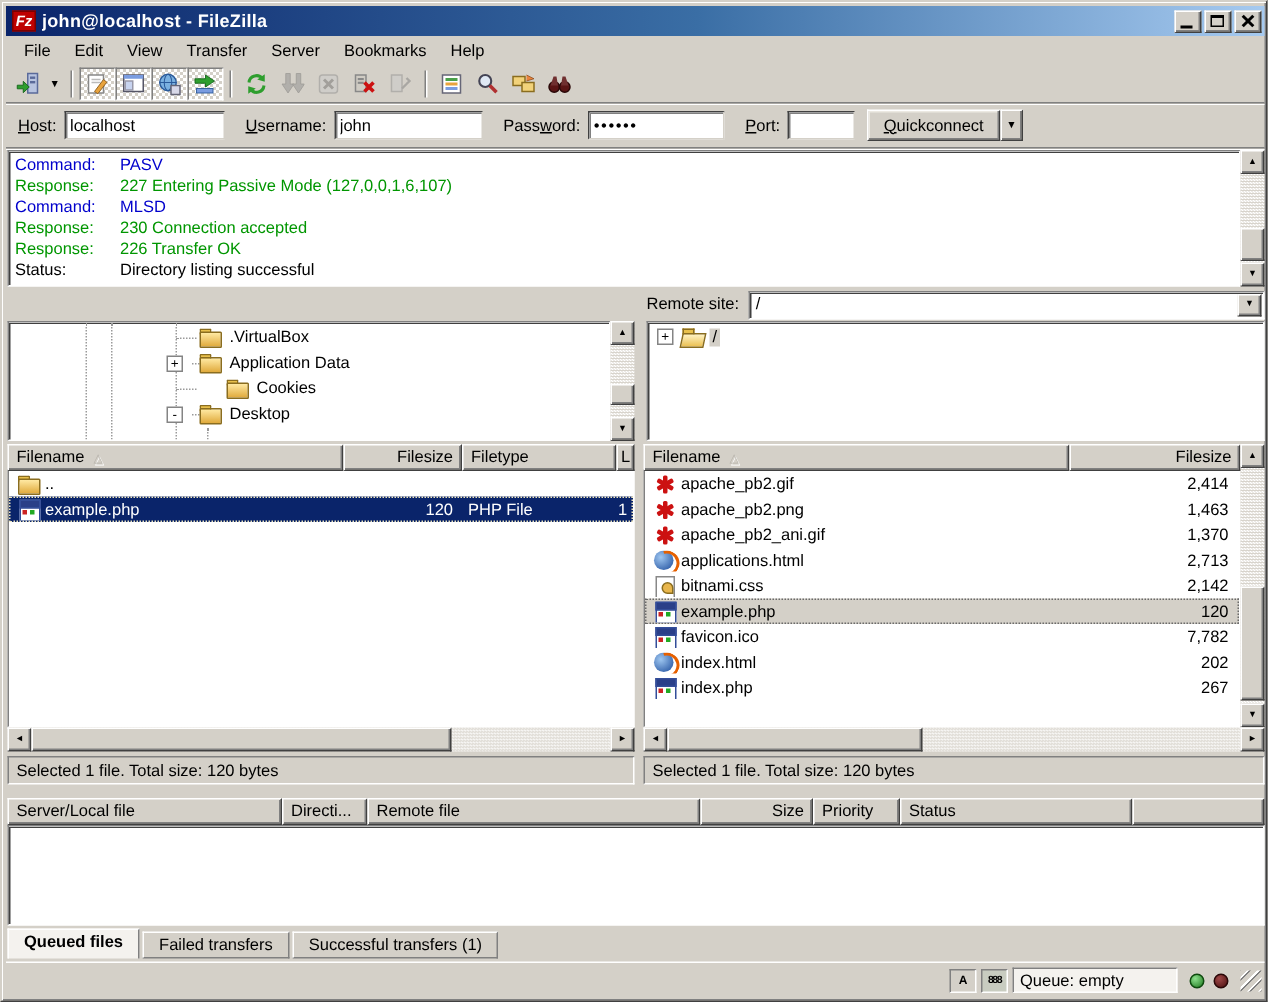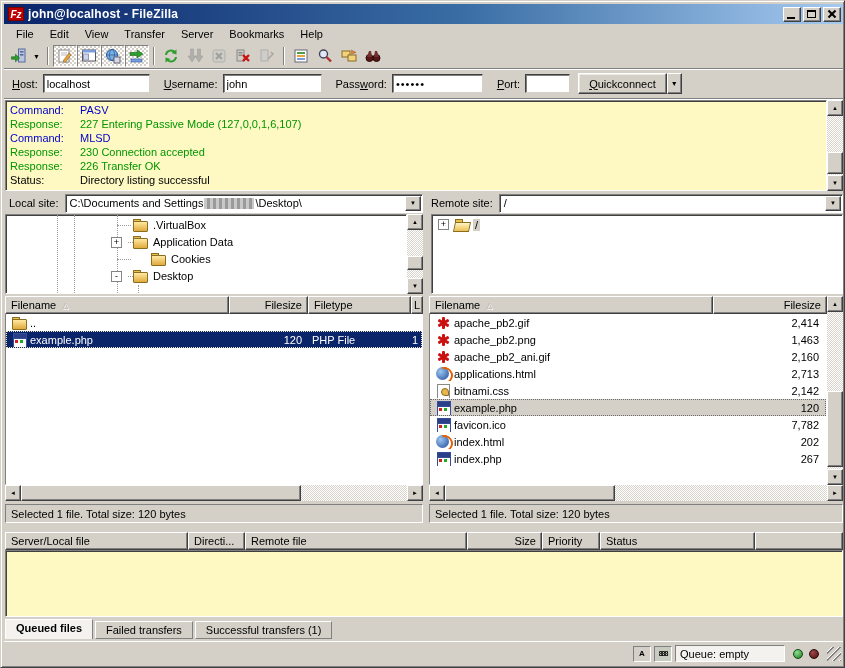--- a/index.html
+++ b/index.html
@@ -35,21 +35,21 @@
   .qcbar{position:absolute;left:3px;top:68px;width:839px;height:30px;display:flex;align-items:center;
     border-bottom:1px solid #808080;box-shadow:0 1px 0 #fff;padding-left:8px;}
   .qc-label{margin-right:5px;white-space:nowrap;}
   .field{height:19px;background:#fff;border:1px solid #404040;border-right-color:#D4D0C8;border-bottom-color:#D4D0C8;
     box-shadow:inset 1px 1px 0 #808080;font:11px "Liberation Sans",sans-serif;padding:1px 3px;margin-right:14px;}
   .qc-btn{height:21px;padding:0 10px;background:#D4D0C8;border:1px solid;border-color:#fff #404040 #404040 #fff;
     box-shadow:inset -1px -1px 0 #808080,inset 1px 1px 0 #ece9e2;font:11px "Liberation Sans",sans-serif;}
   .qc-dd{width:15px;height:21px;background:#D4D0C8;border:1px solid;border-color:#fff #404040 #404040 #fff;
     box-shadow:inset -1px -1px 0 #808080;font-size:7px;display:flex;align-items:center;justify-content:center;}
   
-  .sunken{background:#fef9c3;border:1px solid #808080;border-right-color:#fff;border-bottom-color:#fff;
+  .sunken{background:#ffffff;border:1px solid #808080;border-right-color:#fff;border-bottom-color:#fff;
     box-shadow:inset 1px 1px 0 #404040;}
   
   .log{position:absolute;left:4px;top:100px;width:822px;height:90px;overflow:hidden;padding:2px 0;}
   .log-line{display:flex;line-height:14px;}
   .log-label{width:74px;padding-left:4px;flex:none;}
   .k-command .log-label,.k-command .log-text{color:#0000CC;}
   .k-response .log-label,.k-response .log-text{color:#009600;}
   .k-status .log-label,.k-status .log-text{color:#000;}
   
   .sb-v{position:absolute;width:16px;background:repeating-conic-gradient(#fff 0 25%,#d8d4cc 0 50%) 0 0/2px 2px;}
@@ -316,29 +316,20 @@
   <div class="sb-v" style="left:826px;top:99px;height:91px">
     <div class="sb-btn" style="top:0">
         <span>▲</span>
       </div>
     <div class="sb-thumb" style="left:0;top:52px;width:16px;height:22px"></div>
     <div class="sb-btn" style="bottom:0">
         <span>▼</span>
       </div>
   </div>
 
-  <div class="site-row" style="left:8px;top:192px;width:414px">
-    <span style="margin-right:6px">Local site:</span>
-    <div class="combo" style="flex:1">
-      <span><span>C:\Documents and Settings</span><span class="redacted"></span><span>\Desktop\</span></span>
-      <div class="combo-dd">
-          <span>▼</span>
-        </div>
-    </div>
-  </div>
 
   <div class="site-row" style="left:430px;top:192px;width:412px">
     <span style="margin-right:6px">Remote site:</span>
     <div class="combo" style="flex:1">
       <span>/</span>
       <div class="combo-dd">
           <span>▼</span>
         </div>
     </div>
   </div>
@@ -480,21 +471,21 @@
         </div>
     </div>
     <div class="frow">
       <div class="fcell" style="width:284px">
           <span class="fi fi-image">
             <b></b>
           </span>
           <span>apache_pb2_ani.gif</span>
         </div>
       <div class="fcell right" style="width:110px">
-          <span>2,160</span>
+          <span>1,370</span>
         </div>
     </div>
     <div class="frow">
       <div class="fcell" style="width:284px">
           <span class="fi fi-html"></span>
           <span>applications.html</span>
         </div>
       <div class="fcell right" style="width:110px">
           <span>2,713</span>
         </div>

